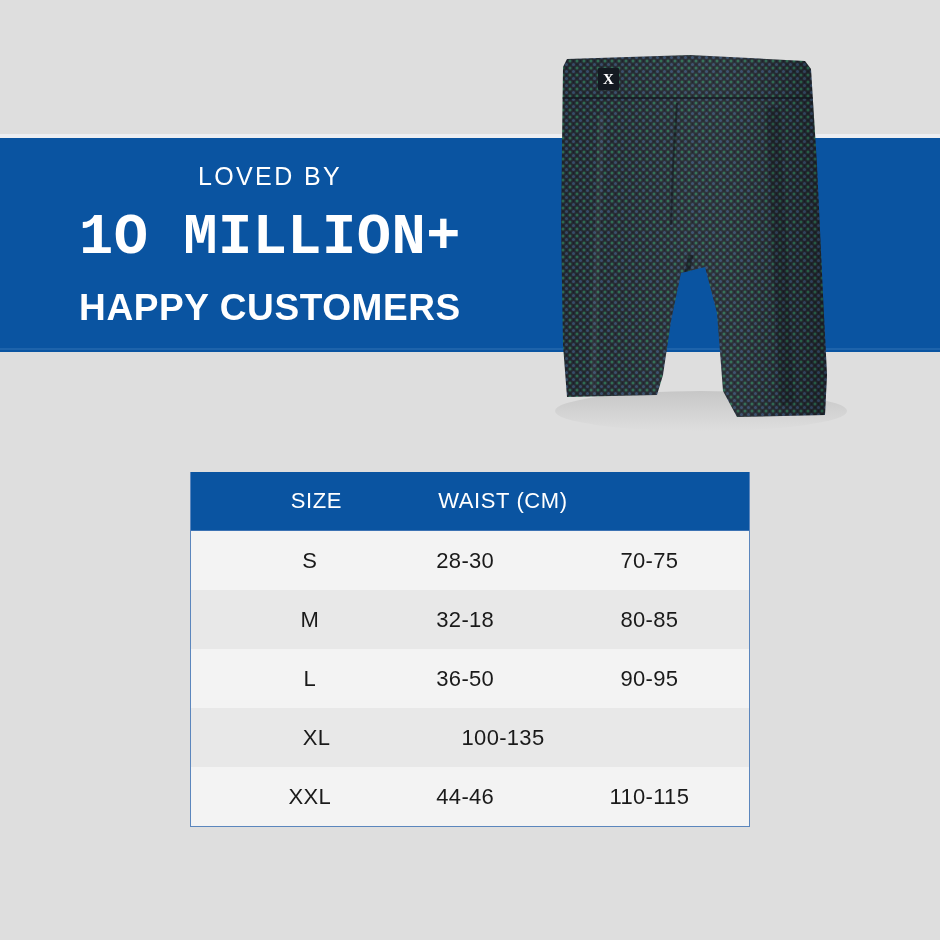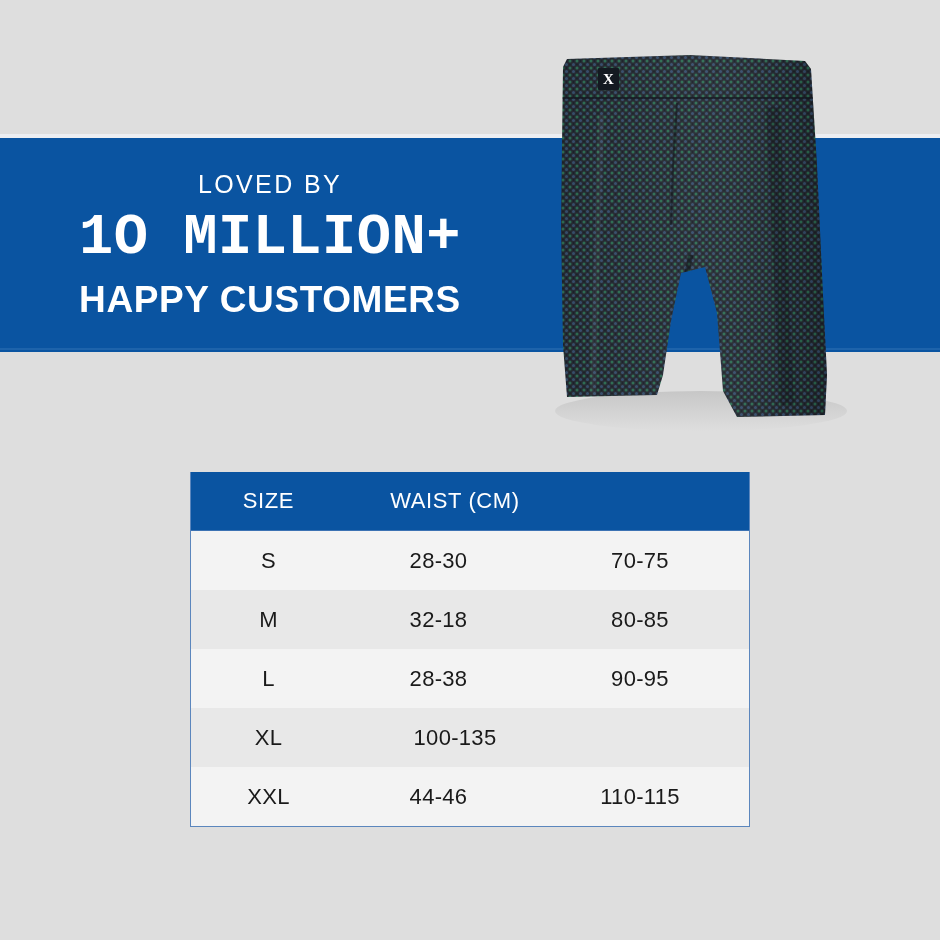--- a/index.html
+++ b/index.html
@@ -58,20 +58,21 @@
     left: 0;
     top: 0;
     width: 540px;
     height: 214px;
     display: flex;
     flex-direction: column;
     align-items: center;
     justify-content: center;
     color: #ffffff;
     text-align: center;
+    gap: 8px;
   }
   .loved-by {
     font-size: 25px;
     font-weight: 400;
     letter-spacing: 2.4px;
     line-height: 1;
     margin-bottom: 13px;
   }
   .headline {
     font-size: 57px;
@@ -130,21 +131,21 @@
     font-weight: 400;
     color: #1a1a1a;
     letter-spacing: 0.3px;
   }
   .row-odd  { background: #f3f3f3; }
   .row-even { background: #e8e8e8; }
   .cell {
     text-align: center;
     line-height: 1;
   }
-  .col-size  { width: 155px; }
+  .col-size  { width: 155px; padding-left: 48px; }
   .col-in    { width: 185px; }
   .col-cm    { width: 218px; }
 </style>
 </head>
 <body>
 
 <div id="page">
 
   <div class="banner-sep-top"></div>
   <div class="banner">
@@ -220,21 +221,21 @@
     </div>
 
     <div class="trow tbody-row row-even">
       <div class="cell col-size">M</div>
       <div class="cell col-in">32-18</div>
       <div class="cell col-cm">80-85</div>
     </div>
 
     <div class="trow tbody-row row-odd">
       <div class="cell col-size">L</div>
-      <div class="cell col-in">28-38</div>
+      <div class="cell col-in">36-50</div>
       <div class="cell col-cm">90-95</div>
     </div>
 
     <div class="trow tbody-row row-even">
       <div class="cell col-size">XL</div>
       <div class="cell col-cm">100-135</div>
     </div>
 
     <div class="trow tbody-row row-odd">
       <div class="cell col-size">XXL</div>

